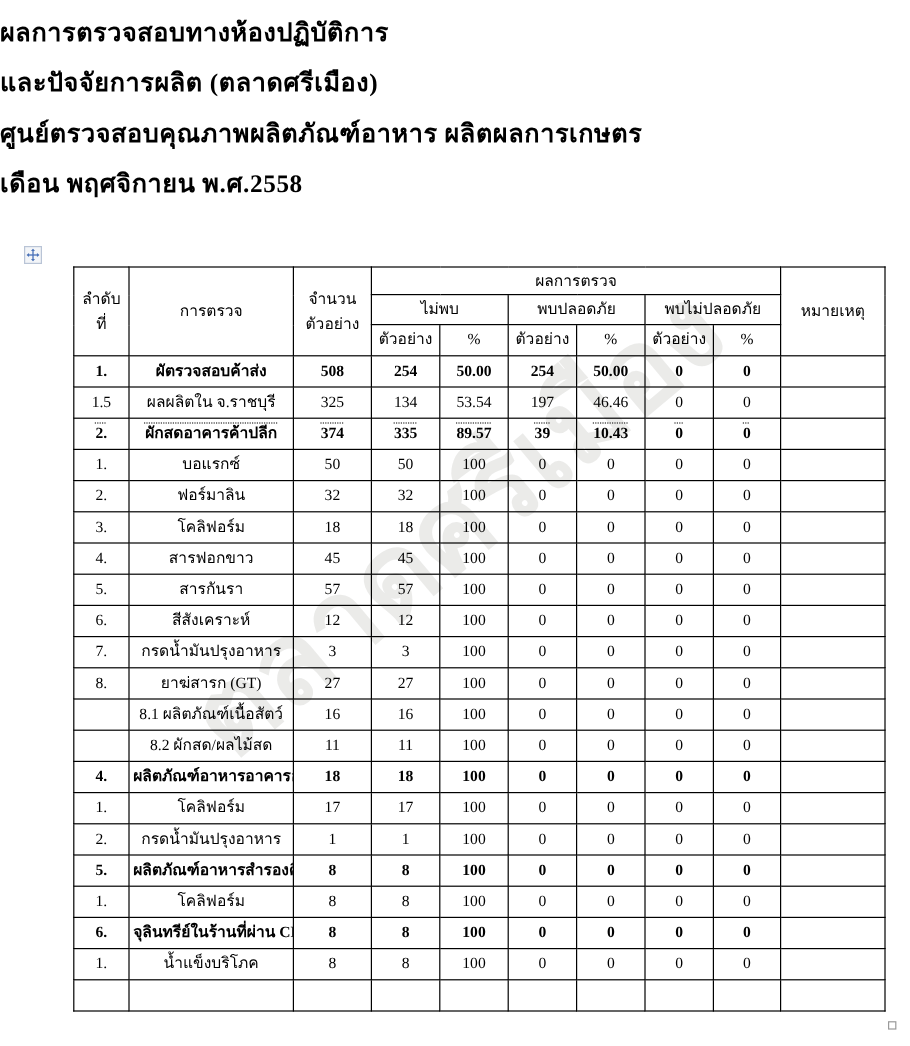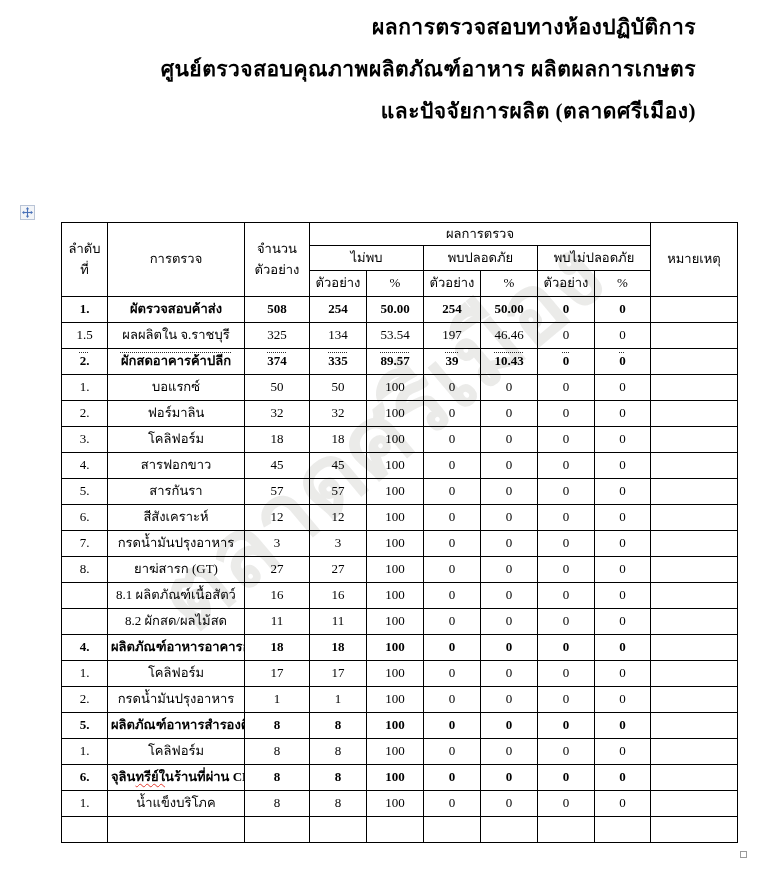--- a/index.html
+++ b/index.html
@@ -7,21 +7,21 @@
   .page {
     position: relative;
     width: 758px;
     height: 872px;
     background: #ffffff;
     overflow: hidden;
     font-family: "Liberation Serif", "DejaVu Serif", serif;
     color: #000;
   }
   
-  .titles { position: absolute; top: 6px; left: 0; width: 696px; text-align: right; }
+  .titles { position: absolute; top: 6px; left: 0; width: 696px; text-align: left; }
   .title-line {
     font-weight: bold;
     font-size: 21px;
     line-height: 42px;
     letter-spacing: 0.5px;
   }
   
   .watermark {
     position: absolute;
     left: 10px;
@@ -84,40 +84,40 @@
   table.results { border: 1.5px solid #000; }
   thead th { font-weight: normal; }
   thead tr.h1 th { height: 23px; }
   thead tr.h2 th { height: 25px; }
   thead tr.h3 th { height: 26px; }
   tbody td { height: 26px; }
   td.c-label { text-align: left; padding-left: 7px; }
   tr.bold td { font-weight: bold; }
   tr.dotted td { text-decoration: overline dotted #2b2b2b; text-decoration-thickness: 1px; }
   .squiggle {
-    text-decoration: underline;
     text-decoration-style: wavy;
     text-decoration-color: #e23a2e;
     text-decoration-thickness: 1px;
     text-underline-offset: 2px;
     text-align: center;
   }
   .two-line { line-height: 1.55; }
 </style>
 </head>
 <body>
 
 <div class="page">
 
   <div class="watermark">ตลาดศรีเมือง</div>
 
   <div class="titles">
     <div class="title-line">ผลการตรวจสอบทางห้องปฏิบัติการ</div>
+    <div class="title-line">และปัจจัยการผลิต (ตลาดศรีเมือง)</div>
     <div class="title-line">ศูนย์ตรวจสอบคุณภาพผลิตภัณฑ์อาหาร ผลิตผลการเกษตร</div>
-    <div class="title-line">และปัจจัยการผลิต (ตลาดศรีเมือง)</div>
+    <div class="title-line">เดือน พฤศจิกายน พ.ศ.2558</div>
   </div>
 
   <div class="move-handle" title="">
     <svg width="11" height="11" viewBox="0 0 20 20">
       <g fill="#4a72b8">
         <rect x="9" y="3" width="2" height="14"></rect>
         <rect x="3" y="9" width="14" height="2"></rect>
         <polygon points="10,0 7,4 13,4"></polygon>
         <polygon points="10,20 7,16 13,16"></polygon>
         <polygon points="0,10 4,7 4,13"></polygon>

